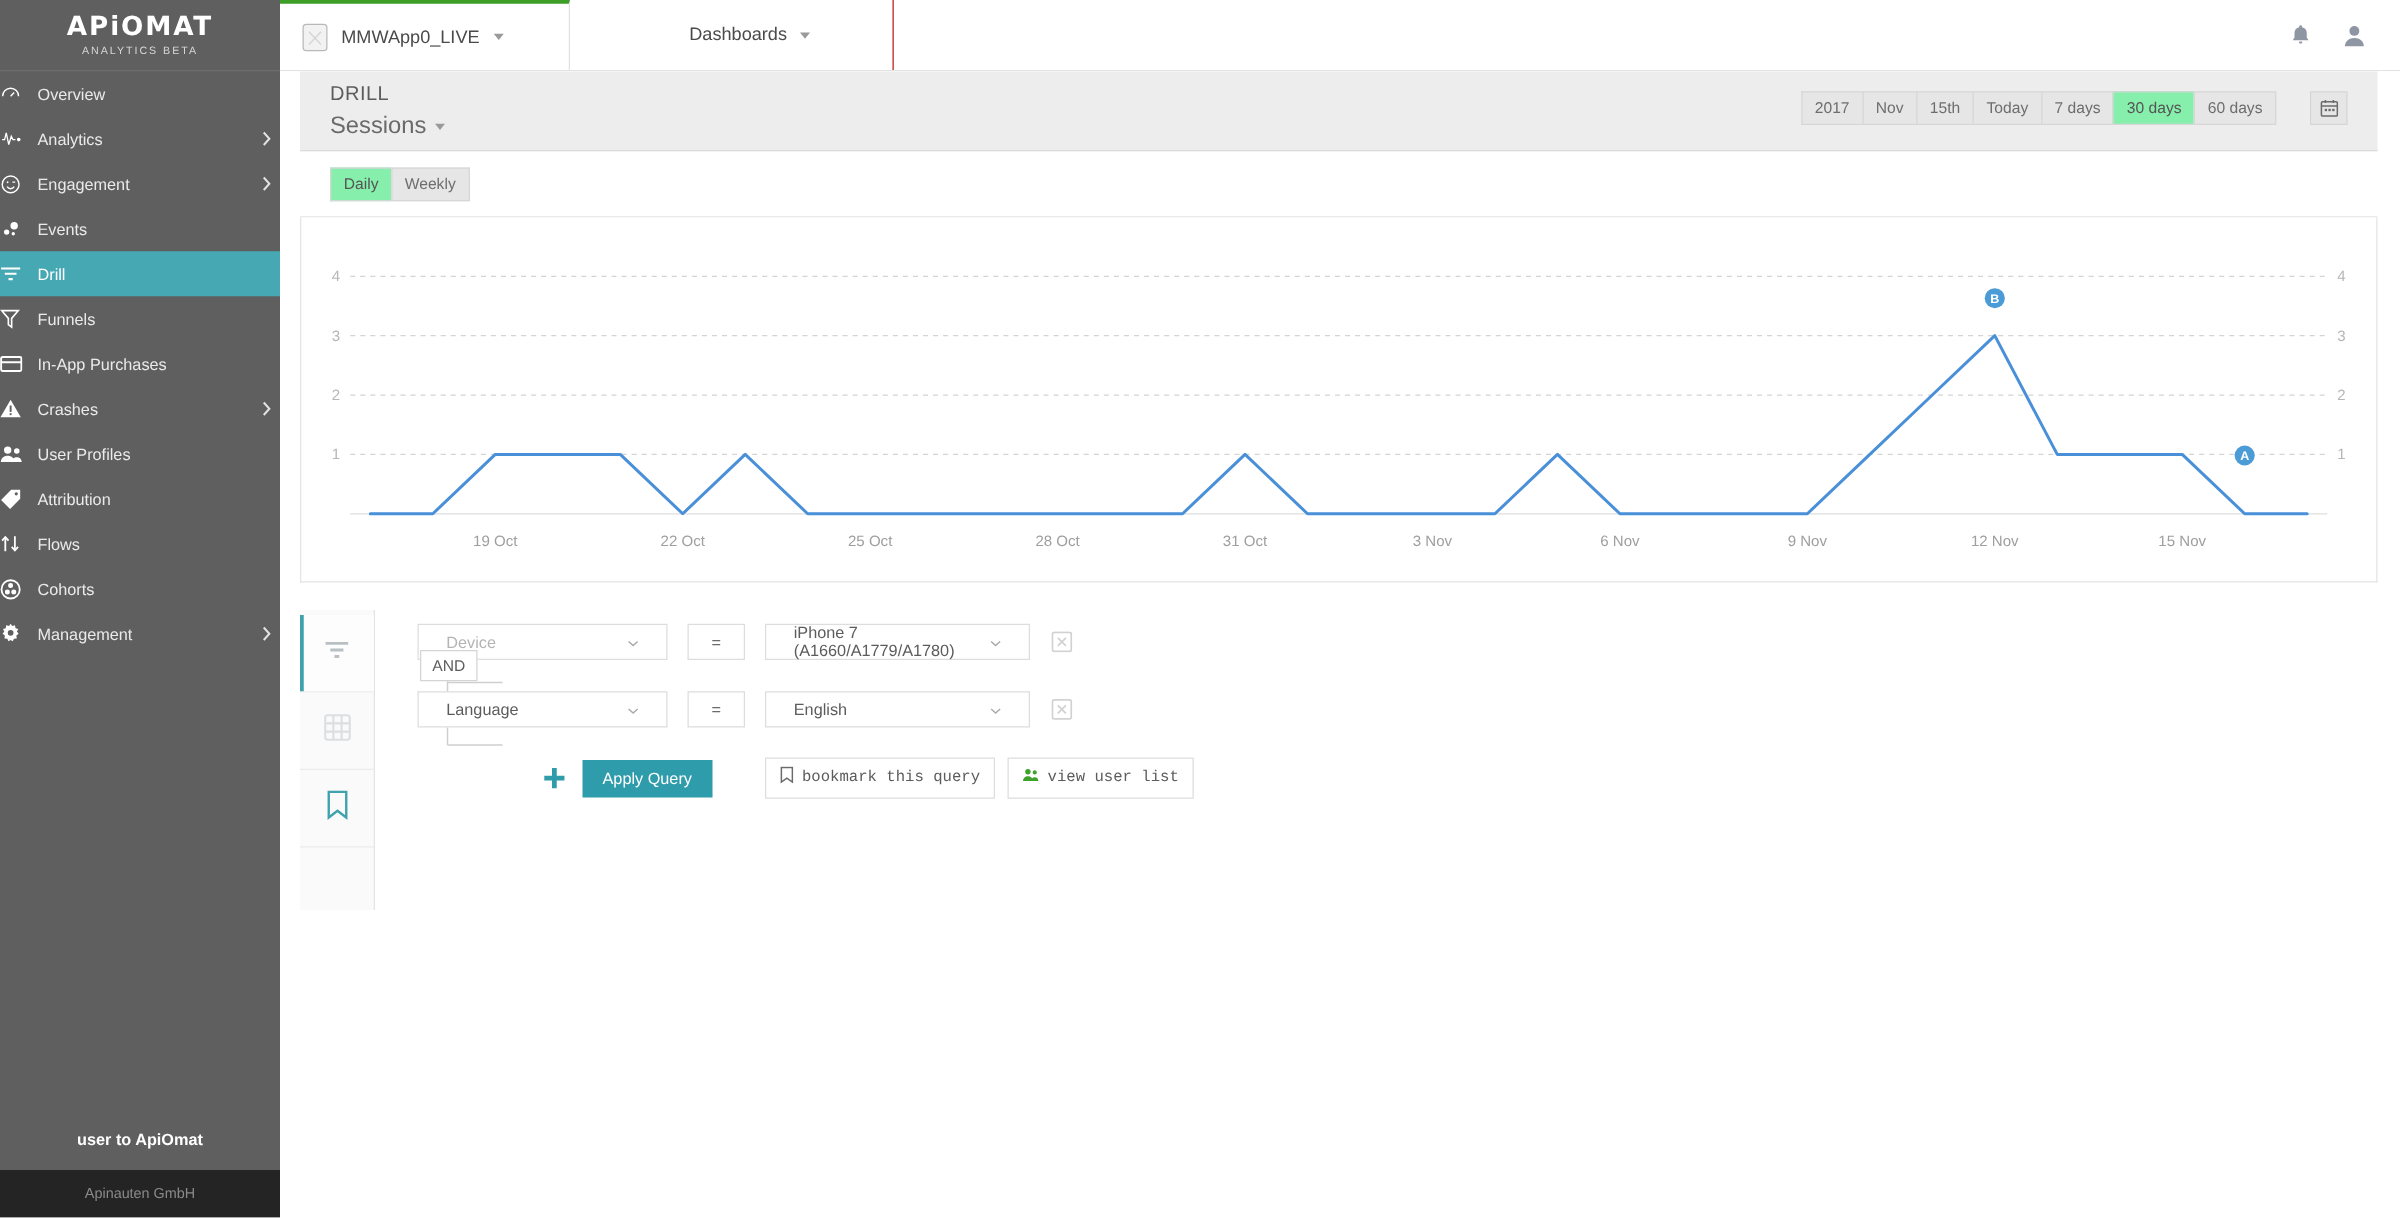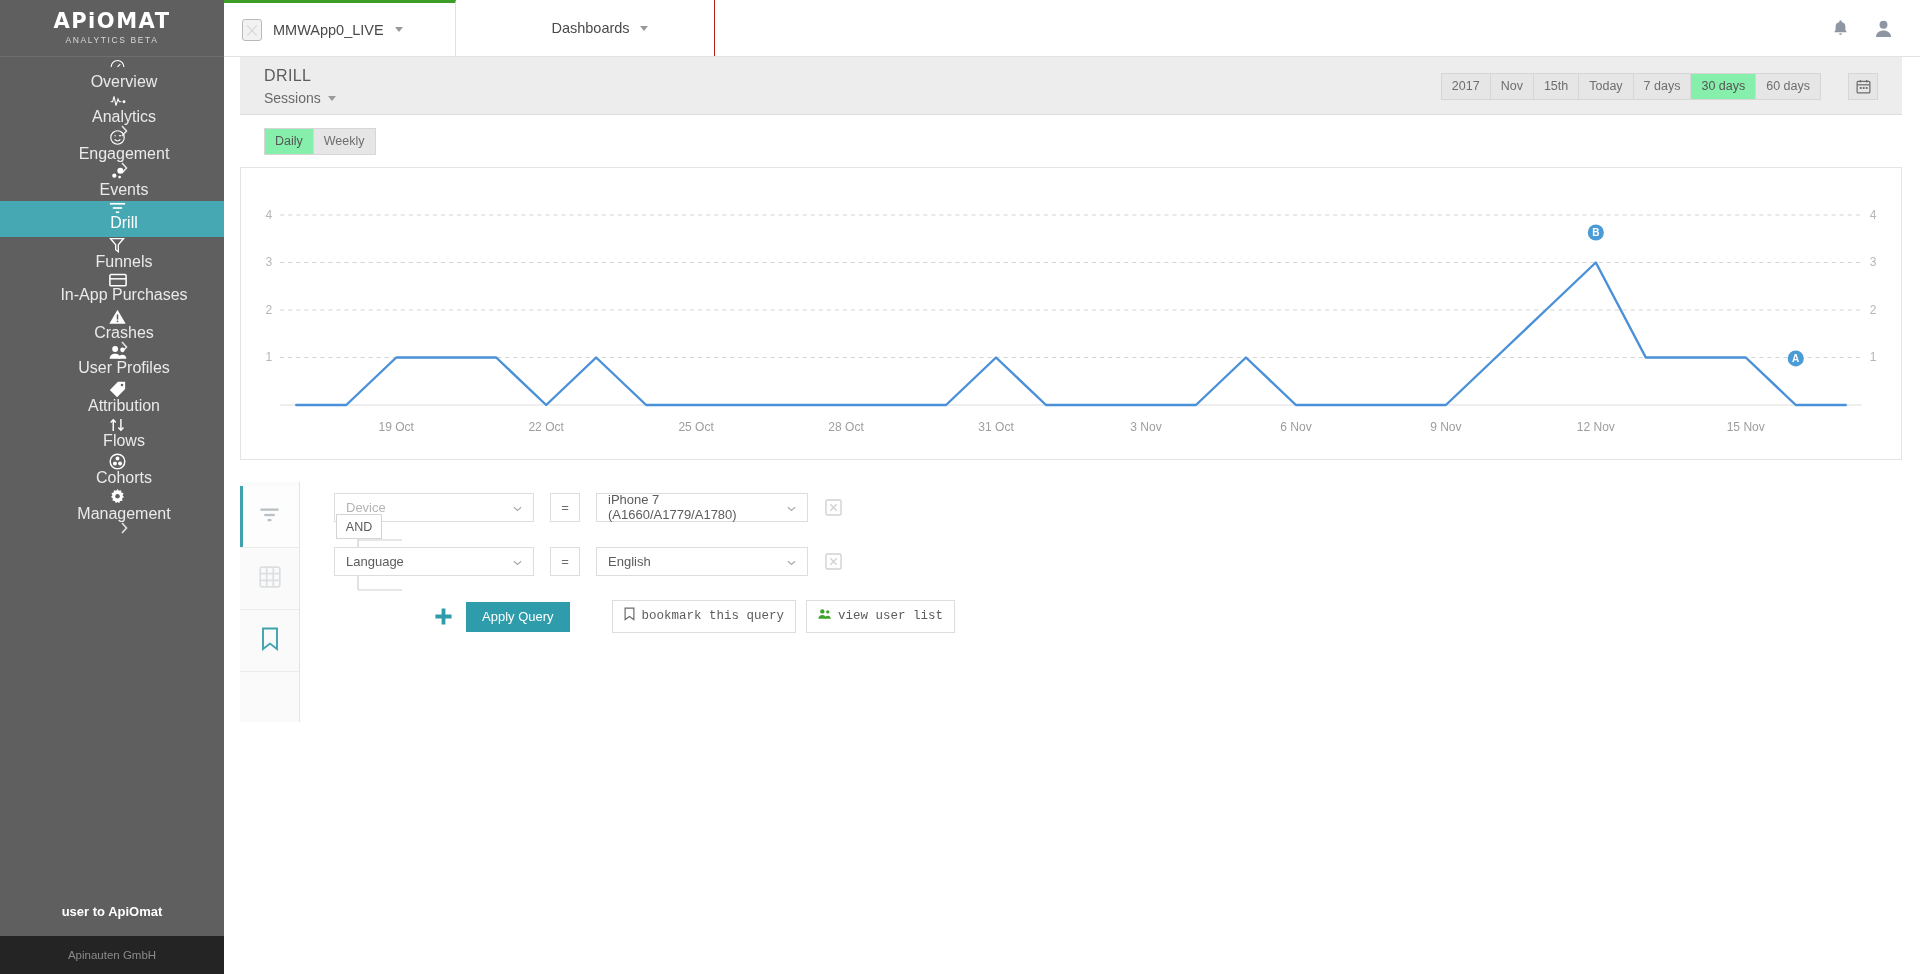--- a/index.html
+++ b/index.html
@@ -31,22 +31,22 @@
     font-family: "DejaVu Sans", sans-serif;
   }
   .brand-sub {
     color: #d8d8d8; font-size: 8.5px; letter-spacing: 1.6px;
     margin-top: 3px; text-transform: uppercase;
   }
 
   .nav { flex: 0 0 auto; padding-top: 0px; }
   .nav-item {
     height: 36px; display: flex; align-items: center;
-    color: #eaeaea; font-size: 16px; cursor: pointer;
-    padding-left: 24px; position: relative; flex-direction: column;
+    color: #eaeaea; font-size: 13px; cursor: pointer;
+    padding-left: 0; position: relative;
   }
   .nav-item.active { background: #45a8b3; color: #fff; }
   .nav-ico {
     width: 30px; min-width: 30px; display: flex;
     align-items: center; justify-content: flex-start;
   }
   .nav-ico svg { display:block; }
   .nav-label { flex: 1; line-height: 1; }
   .nav-chev {
     width: 22px; display: flex; align-items: center; justify-content: center;
@@ -108,21 +108,21 @@
 
   .panel-head {
     background: #ededed; border-bottom: 1px solid #dcdcdc;
     padding: 10px 24px 8px 24px;
     display: flex; align-items: flex-start;
     margin: 0 18px 0 16px;
   }
   .ph-left { flex: 1; }
   .ph-title { font-size: 16px; color: #5c5c5c; letter-spacing: .4px; }
   .ph-sub {
-    font-size: 14px; color: #6a6a6a; margin-top: 5px;
+    font-size: 19px; color: #6a6a6a; margin-top: 5px;
     display: flex; align-items: center; gap: 7px; cursor: pointer;
   }
   .ph-right { display: flex; align-items: flex-end; gap: 27px; padding-top: 6px; }
 
   .btn-group { display: flex; }
   .btn-group .bg-btn {
     background: #e6e6e6; border: 1px solid #d6d6d6; border-right: none;
     color: #6e6e6e; font-size: 12.5px; padding: 5px 10px 6px 10px;
     cursor: pointer; line-height: 1.15;
   }
@@ -175,21 +175,21 @@
   .and-box {
     position: absolute; left: 36px; top: 32px;
     width: 46px; height: 25px; border: 1px solid #d4d4d4; background: #fff;
     display: flex; align-items: center; justify-content: center;
     font-size: 12.5px; color: #5c5c5c; z-index: 3;
   }
   .connector { position: absolute; left: 0; top: 0; pointer-events: none; }
 
   .sel {
     height: 29px; border: 1px solid #ddd; background: #fff;
-    display: flex; align-items: center; padding: 0 11px;
+    display: flex; align-items: center; padding: 0 22px;
     font-size: 13px; color: #5c5c5c; cursor: pointer; position: relative;
   }
   .sel.placeholder { color: #b4b4b4; }
   .sel .sel-caret { margin-left: auto; padding-left: 10px; }
   .sel-field { width: 200px; }
   .sel-op {
     width: 30px; justify-content: center; margin-left: 16px; color: #6b6b6b;
   }
   .sel-val { width: 212px; margin-left: 16px; }
   .x-btn {

